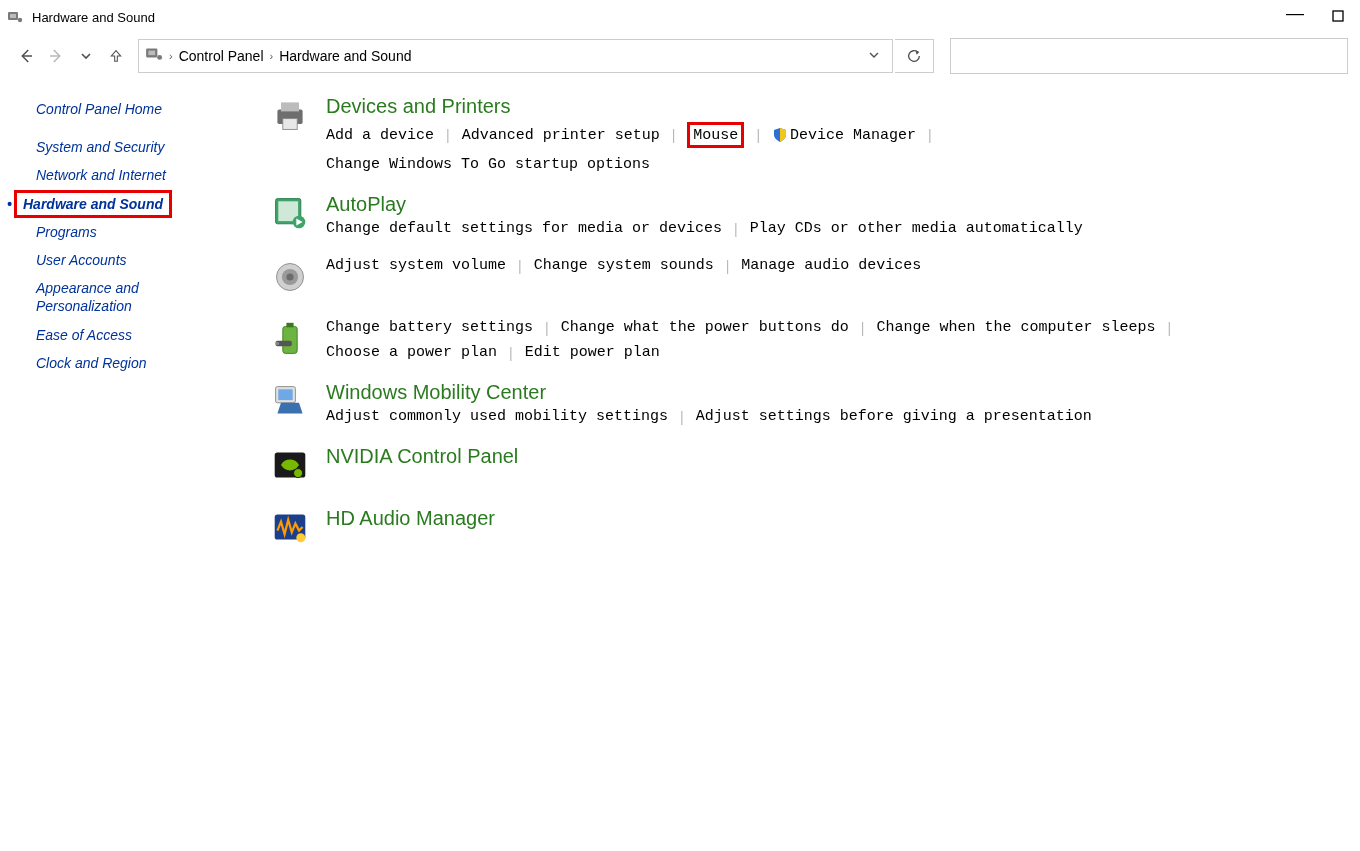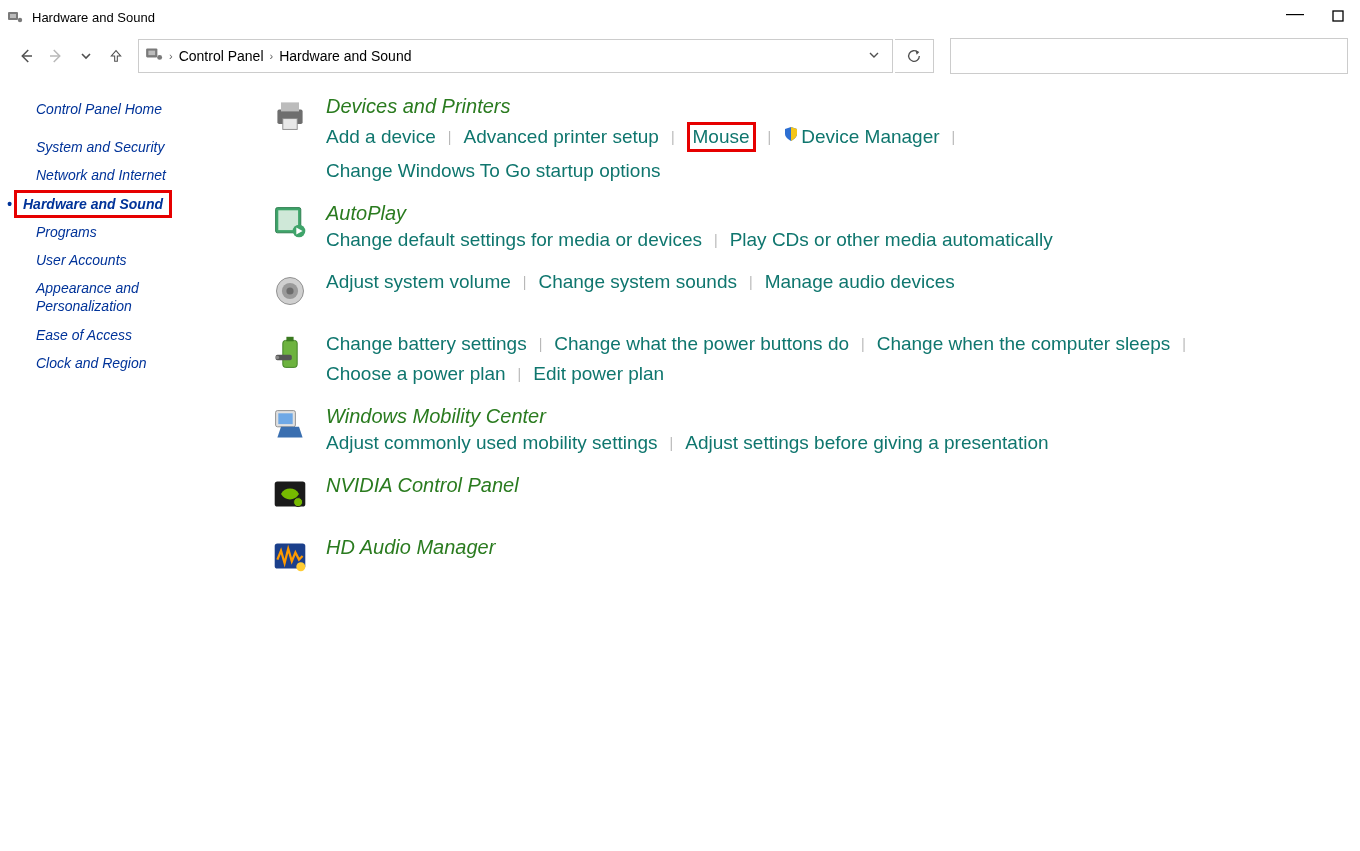--- a/index.html
+++ b/index.html
@@ -25,23 +25,23 @@
   .sidebar{width:240px;padding-left:36px;padding-right:14px;box-sizing:border-box;font-style:italic;}
   .sidebar a{display:block;color:#003399;text-decoration:none;font-size:14px;line-height:1.3;padding:5px 0;}
   .sidebar a.active{font-weight:600;color:#003399;position:relative;}
   .sidebar a.active::before{content:"•";position:absolute;left:-16px;color:#003399;font-size:14px;}
   .sidebar .hl{border:3px solid #e60000;padding:2px 6px;margin-left:-22px;display:inline-block;}
   .sidebar .hl a{padding:0;margin:0;}
   .main{flex:1;padding-left:32px;padding-right:20px;}
   .category{display:flex;margin-bottom:20px;}
   .cat-icon{width:40px;height:40px;margin-right:14px;margin-top:2px;flex-shrink:0;}
   .cat-body{flex:1;}
-  .cat-title{color:#2a7b1f;font-size:20px;font-weight:400;margin:0 0 4px 0;font-style:italic;}
+  .cat-title{color:#2a7b1f;font-size:20px;font-weight:400;margin:0 0 4px 0;}
   .links{display:flex;flex-wrap:wrap;align-items:center;row-gap:4px;}
-  .links a{color:#0f766e;text-decoration:none;font-size:19px;white-space:nowrap;}
+  .links a{color:#000000;text-decoration:none;font-size:15px;white-space:nowrap;font-family:Liberation Mono, monospace;}
   .links .sep{color:#b8b8b8;margin:0 12px;}
   .shield{display:inline-flex;align-items:flex-start;}
   .shield svg{margin-right:2px;}
   .hl-link{border:3px solid #e60000;padding:1px 3px;display:inline-block;}
   
   .sicon{width:36px;height:36px;}
 </style>
 </head>
 <body>
 

